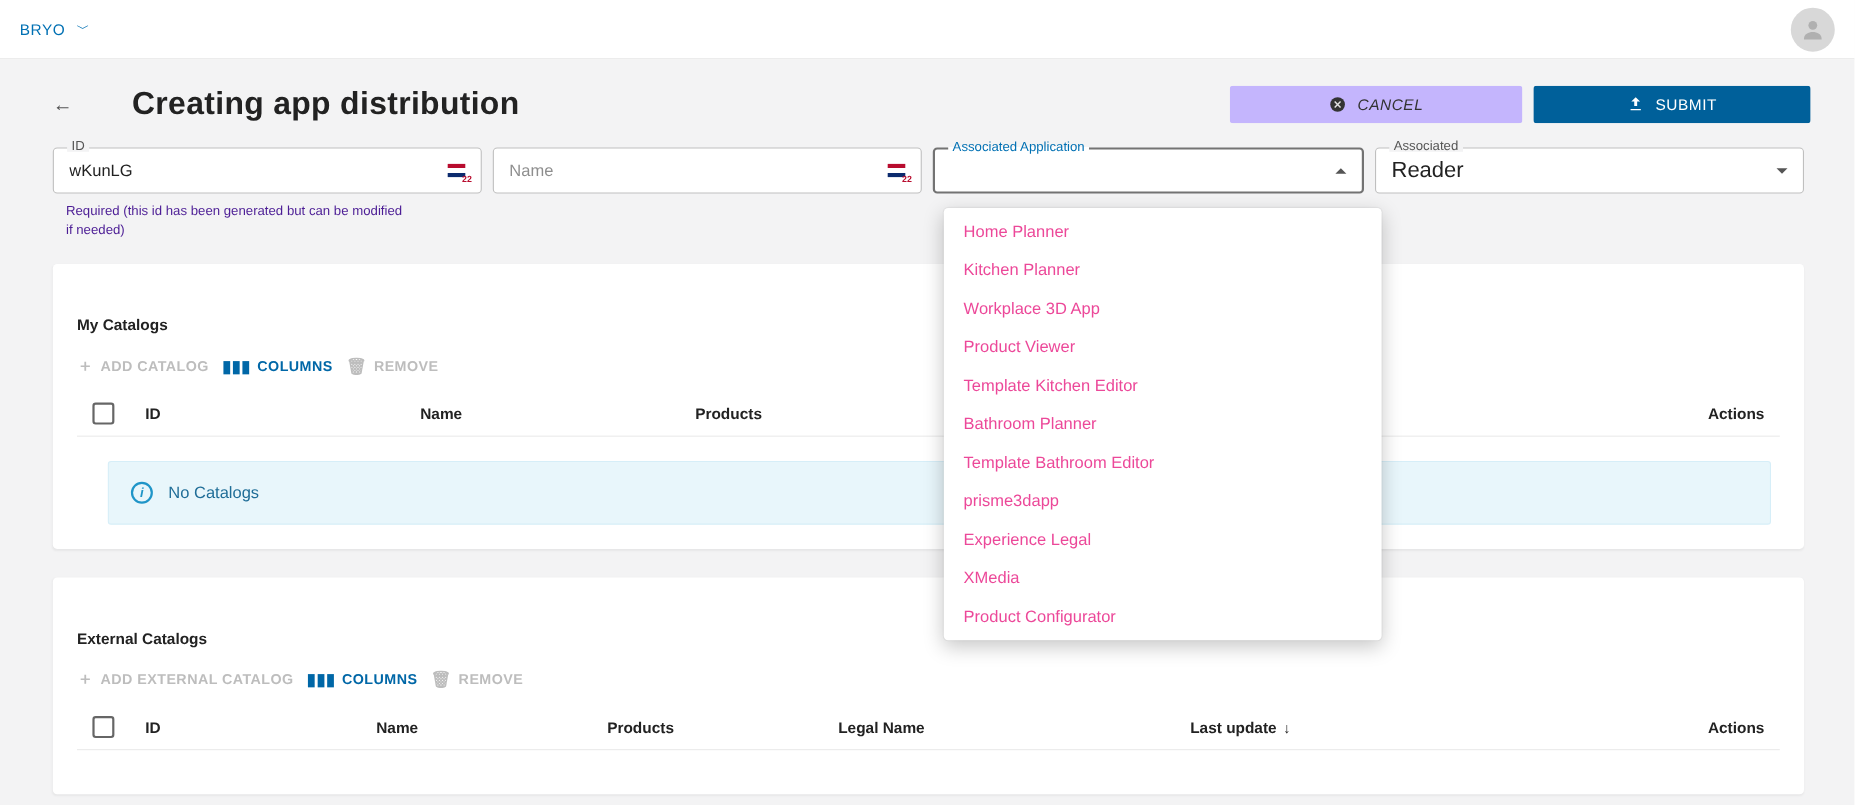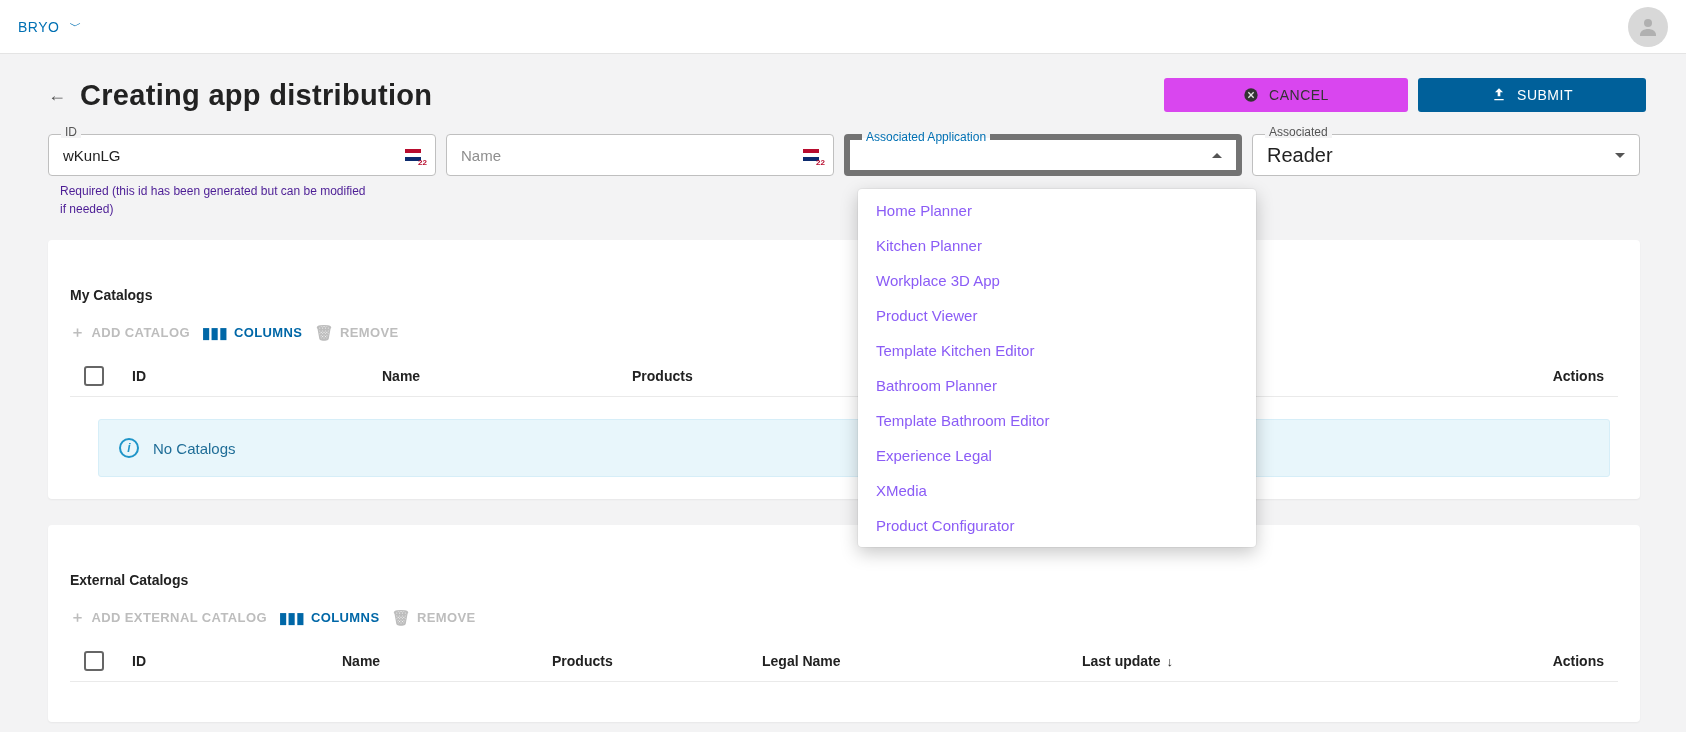--- a/index.html
+++ b/index.html
@@ -41,53 +41,53 @@
     overflow: hidden;
     position: relative;
   }
 
   .page-header {
     display:flex; align-items:center; justify-content:space-between;
     padding: 24px 34px 18px 40px;
   }
   .page-title-wrap { display:flex; align-items:center; gap:14px; }
   .back-btn { color:#555; font-size:18px; cursor:pointer; }
-  .page-title { font-size:29px; font-weight:800; letter-spacing:.3px; }
+  .page-title { font-size:29px; font-weight:800; letter-spacing:.3px;margin-left:40px; }
 
   .action-btns { display:flex; gap:10px; }
   .btn {
     height:34px;
     display:inline-flex; align-items:center; justify-content:center;
     gap:10px;
     font-size:14px; font-weight:500; letter-spacing:.5px;
     border:1px solid transparent; border-radius:3px;
     padding:0 50px;
     cursor:pointer;
   }
-  .btn-cancel { background:#d946ef; color:#333; width:244px; padding:0; }
+  .btn-cancel { background:#c4b5fd; color:#333; width:266px; padding:0;font-style:italic; }
   .btn-cancel .ico { width:16px;height:16px; }
-  .btn-submit { background:#00609a; color:#fff; width:228px; padding:0; }
+  .btn-submit { background:#00609a; color:#fff; width:252px; padding:0; }
   .btn-submit svg{ fill:#fff; width:16px;height:16px;}
 
   
   .form-row {
     display:flex; gap:10px; padding:0 40px;
     margin-top:4px;
   }
   .field {
     position:relative;
     flex:1;
     border:1px solid #bfbfbf;
     border-radius:4px;
     background:#fff;
     height:42px;
     display:flex; align-items:center;
     padding:0 14px;
   }
-  .field.focused { border:6px solid #737373; }
+  .field.focused { border:2px solid #737373; }
   .field .float-label {
     position:absolute; top:-9px; left:12px;
     background:#f3f3f4;
     padding:0 4px;
     font-size:12px; color:#555;
     line-height:1;
   }
   .field.focused .float-label{ color:#0070b3; background:linear-gradient(#f3f3f4 55%, #fff 56%);}
   .field input {
     border:none; outline:none; width:100%;
@@ -187,21 +187,21 @@
     border-radius:4px;
     z-index:100;
     padding:4px 0;
     width:398px;
     left:858px;
     top:135px;
   }
   .dropdown .item{
     padding:9px 18px;
     font-size:15px;
-    color:#8b5cf6;
+    color:#ec4899;
     cursor:pointer;
   }
 
   .sort-arrow{ font-size:13px;}
 </style>
 </head>
 <body>
 
 <div class="topbar">
   <div class="brand">
@@ -327,18 +327,19 @@
   </div>
 
   <div class="dropdown" id="assocDropdown">
       <div class="item">Home Planner</div>
       <div class="item">Kitchen Planner</div>
       <div class="item">Workplace 3D App</div>
       <div class="item">Product Viewer</div>
       <div class="item">Template Kitchen Editor</div>
       <div class="item">Bathroom Planner</div>
       <div class="item">Template Bathroom Editor</div>
+      <div class="item">prisme3dapp</div>
       <div class="item">Experience Legal</div>
       <div class="item">XMedia</div>
       <div class="item">Product Configurator</div>
     </div>
 
 </div>
 
 </body></html>

